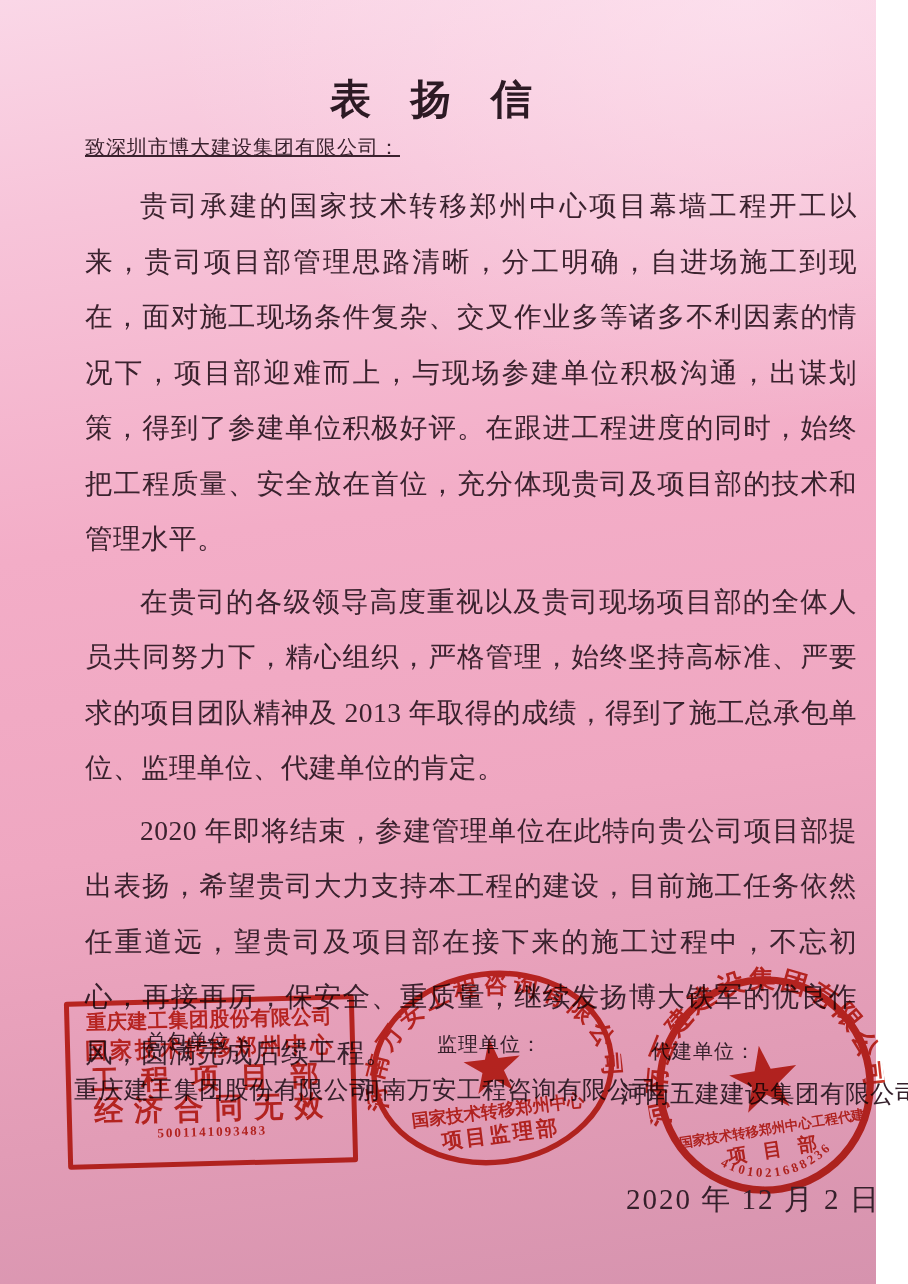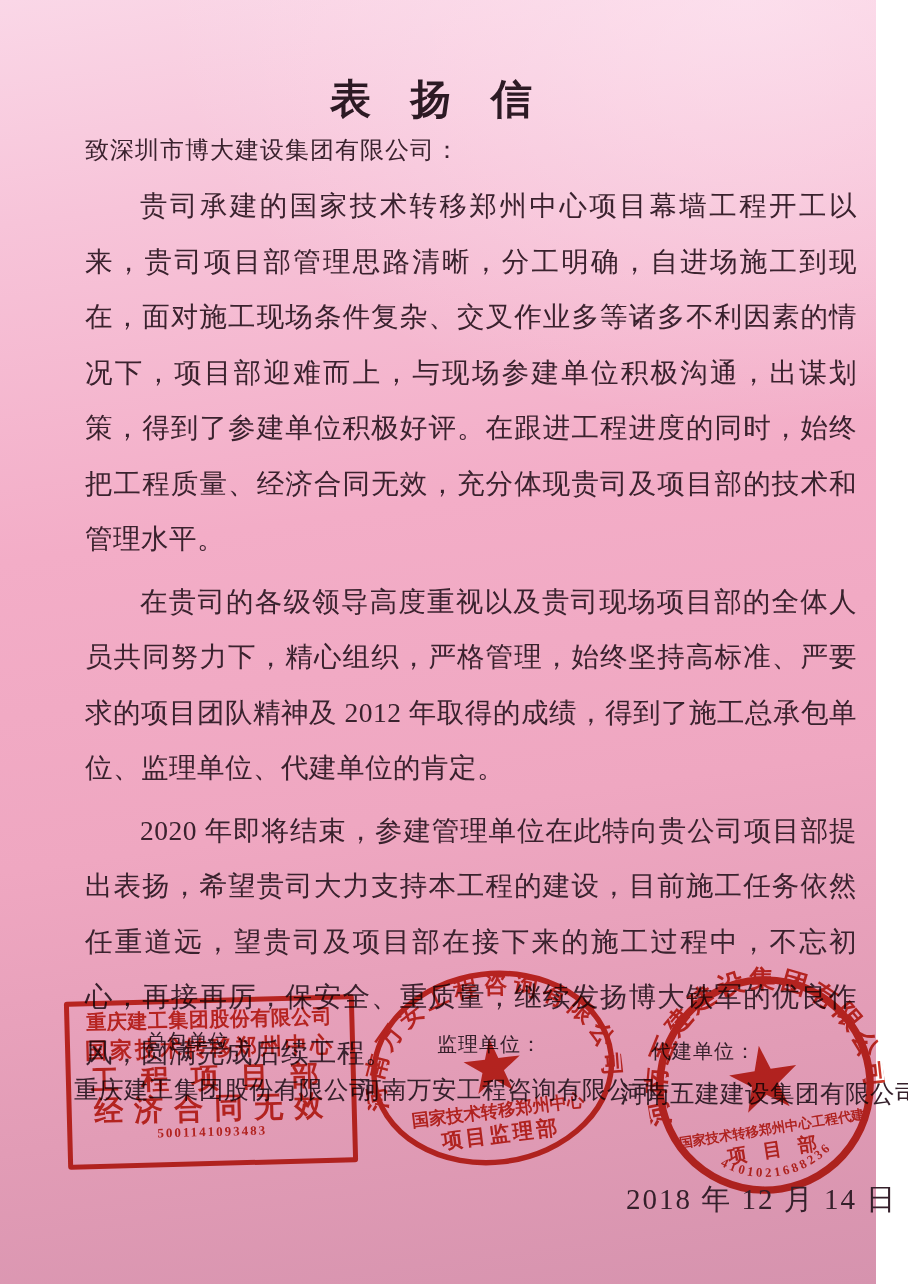--- a/index.html
+++ b/index.html
@@ -16,21 +16,21 @@
     color:#3a222e;
   }
   .title{
     position:absolute;left:0;top:72px;width:100%;
     text-align:center;margin:0;
     font-family:"Liberation Sans","DejaVu Sans",sans-serif;
     font-size:41px;font-weight:800;letter-spacing:14px;color:#2c1a24;
   }
   .salutation{
     position:absolute;left:85px;top:134px;width:780px;margin:0;
-    font-size:24px;letter-spacing:1px;
+    font-size:20px;letter-spacing:1px;text-decoration:underline;
   }
   .bodytext{
     position:absolute;left:85px;top:178px;width:772px;
     font-size:27.5px;line-height:55.5px;
     text-align:justify;letter-spacing:.5px;
   }
   .bodytext p{margin:0 0 7px 0;text-indent:2em;}
   
   .sig-label{position:absolute;font-size:20px;color:#35202b;white-space:nowrap;letter-spacing:1px;}
   .sig-name{position:absolute;font-size:24.5px;color:#35202b;white-space:nowrap;letter-spacing:.5px;}
@@ -60,22 +60,22 @@
 </head>
 <body>
 
 <div class="paper">
 
   <h1 class="title">表 扬 信</h1>
 
   <p class="salutation">致深圳市博大建设集团有限公司：</p>
 
   <div class="bodytext">
-    <p>贵司承建的国家技术转移郑州中心项目幕墙工程开工以来，贵司项目部管理思路清晰，分工明确，自进场施工到现在，面对施工现场条件复杂、交叉作业多等诸多不利因素的情况下，项目部迎难而上，与现场参建单位积极沟通，出谋划策，得到了参建单位积极好评。在跟进工程进度的同时，始终把工程质量、经济合同无效，充分体现贵司及项目部的技术和管理水平。</p>
-    <p>在贵司的各级领导高度重视以及贵司现场项目部的全体人员共同努力下，精心组织，严格管理，始终坚持高标准、严要求的项目团队精神及 2012 年取得的成绩，得到了施工总承包单位、监理单位、代建单位的肯定。</p>
+    <p>贵司承建的国家技术转移郑州中心项目幕墙工程开工以来，贵司项目部管理思路清晰，分工明确，自进场施工到现在，面对施工现场条件复杂、交叉作业多等诸多不利因素的情况下，项目部迎难而上，与现场参建单位积极沟通，出谋划策，得到了参建单位积极好评。在跟进工程进度的同时，始终把工程质量、安全放在首位，充分体现贵司及项目部的技术和管理水平。</p>
+    <p>在贵司的各级领导高度重视以及贵司现场项目部的全体人员共同努力下，精心组织，严格管理，始终坚持高标准、严要求的项目团队精神及 2013 年取得的成绩，得到了施工总承包单位、监理单位、代建单位的肯定。</p>
     <p>2020 年即将结束，参建管理单位在此特向贵公司项目部提出表扬，希望贵司大力支持本工程的建设，目前施工任务依然任重道远，望贵司及项目部在接下来的施工过程中，不忘初心，再接再厉，保安全、重质量，继续发扬博大铁军的优良作风，圆满完成后续工程。</p>
   </div>
 
   <span class="sig-label" style="left:146px;top:1028px;">总包单位：</span>
   <span class="sig-label" style="left:437px;top:1031px;text-align:right;">监理单位：</span>
   <span class="sig-label" style="left:651px;top:1038px;">代建单位：</span>
 
   <span class="sig-name" style="left:74px;top:1073px;">重庆建工集团股份有限公司</span>
   <span class="sig-name" style="left:357px;top:1073px;">河南万安工程咨询有限公司</span>
   <span class="sig-name" style="left:620px;top:1077px;">河南五建建设集团有限公司</span>
@@ -107,15 +107,15 @@
     </text>
     <polygon fill="#c5281a" points="120,80 128.2,104.7 154.2,104.9 133.3,120.3 141.2,145.1 120,130 98.8,145.1 106.7,120.3 85.8,104.9 111.8,104.7"></polygon>
     <text x="120" y="169" text-anchor="middle" font-size="13.5" font-weight="700" fill="#c5281a">国家技术转移郑州中心工程代建</text>
     <text x="120" y="192" text-anchor="middle" font-size="19" font-weight="700" fill="#c5281a" letter-spacing="6">项 目 部</text>
     <path id="circNum" d="M 48,178 A 92,92 0 0 0 192,178" fill="none"></path>
     <text font-size="13" font-weight="700" fill="#c5281a" letter-spacing="3">
       <textPath href="#circNum" startOffset="50%" text-anchor="middle">4101021688236</textPath>
     </text>
   </svg>
 
-  <div class="date">2018 年 12 月 14 日</div>
+  <div class="date">2020 年 12 月 2 日</div>
 
 </div>
 
 </body></html>

